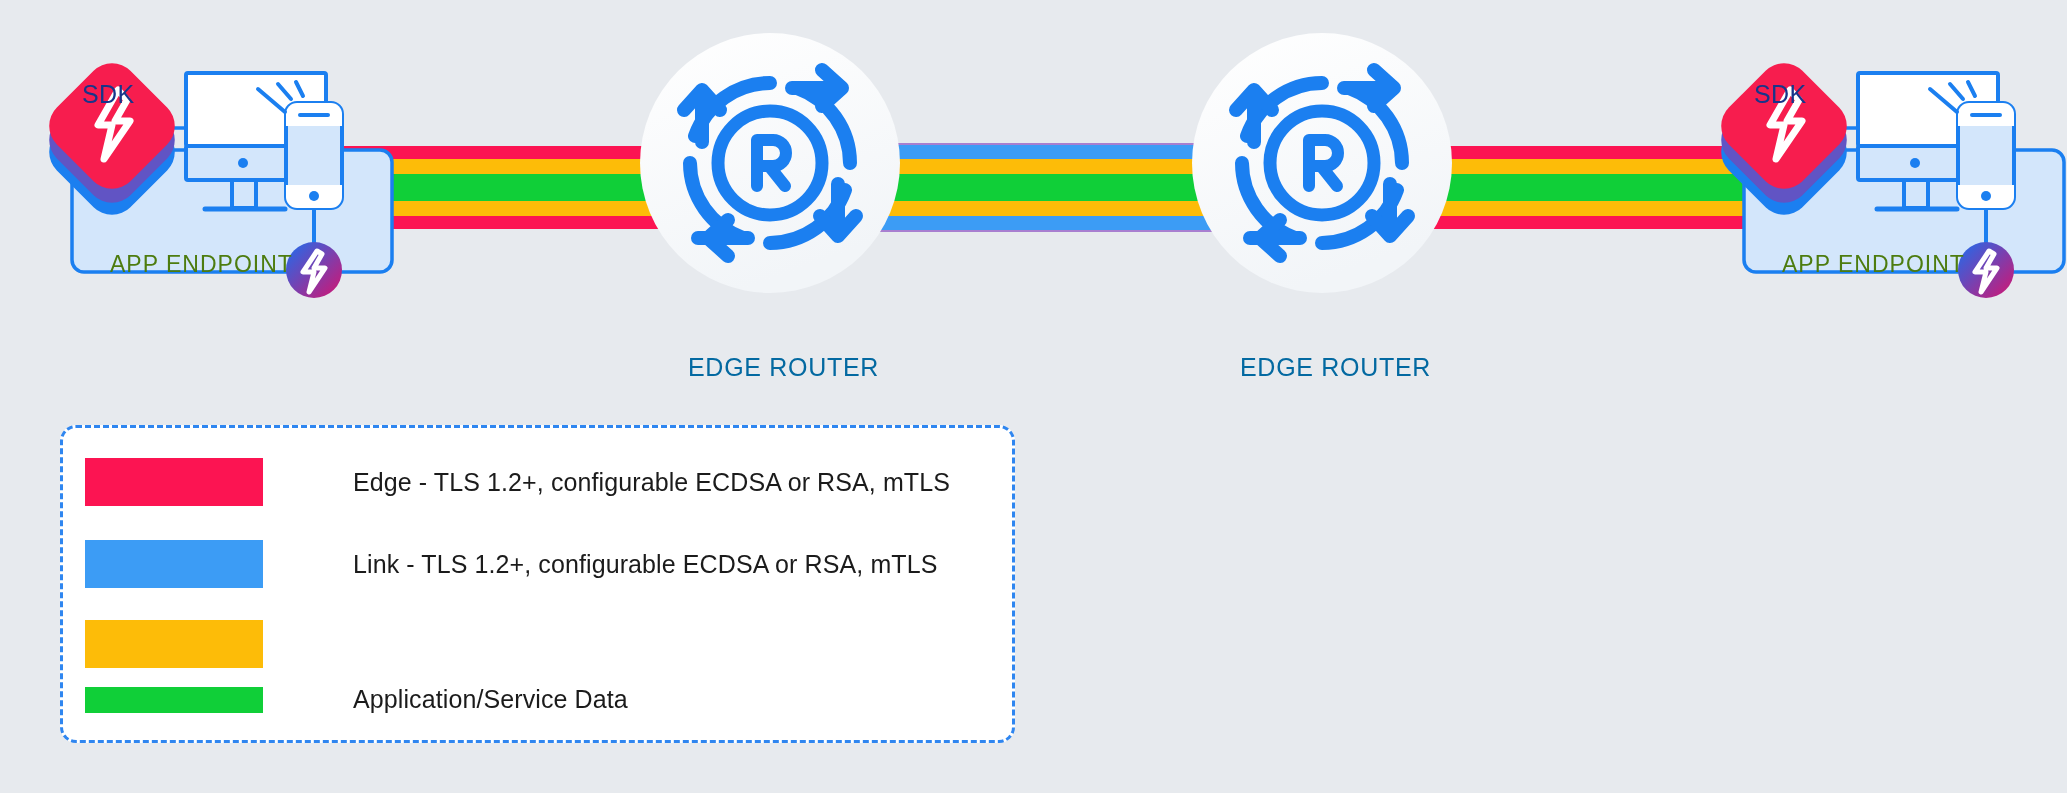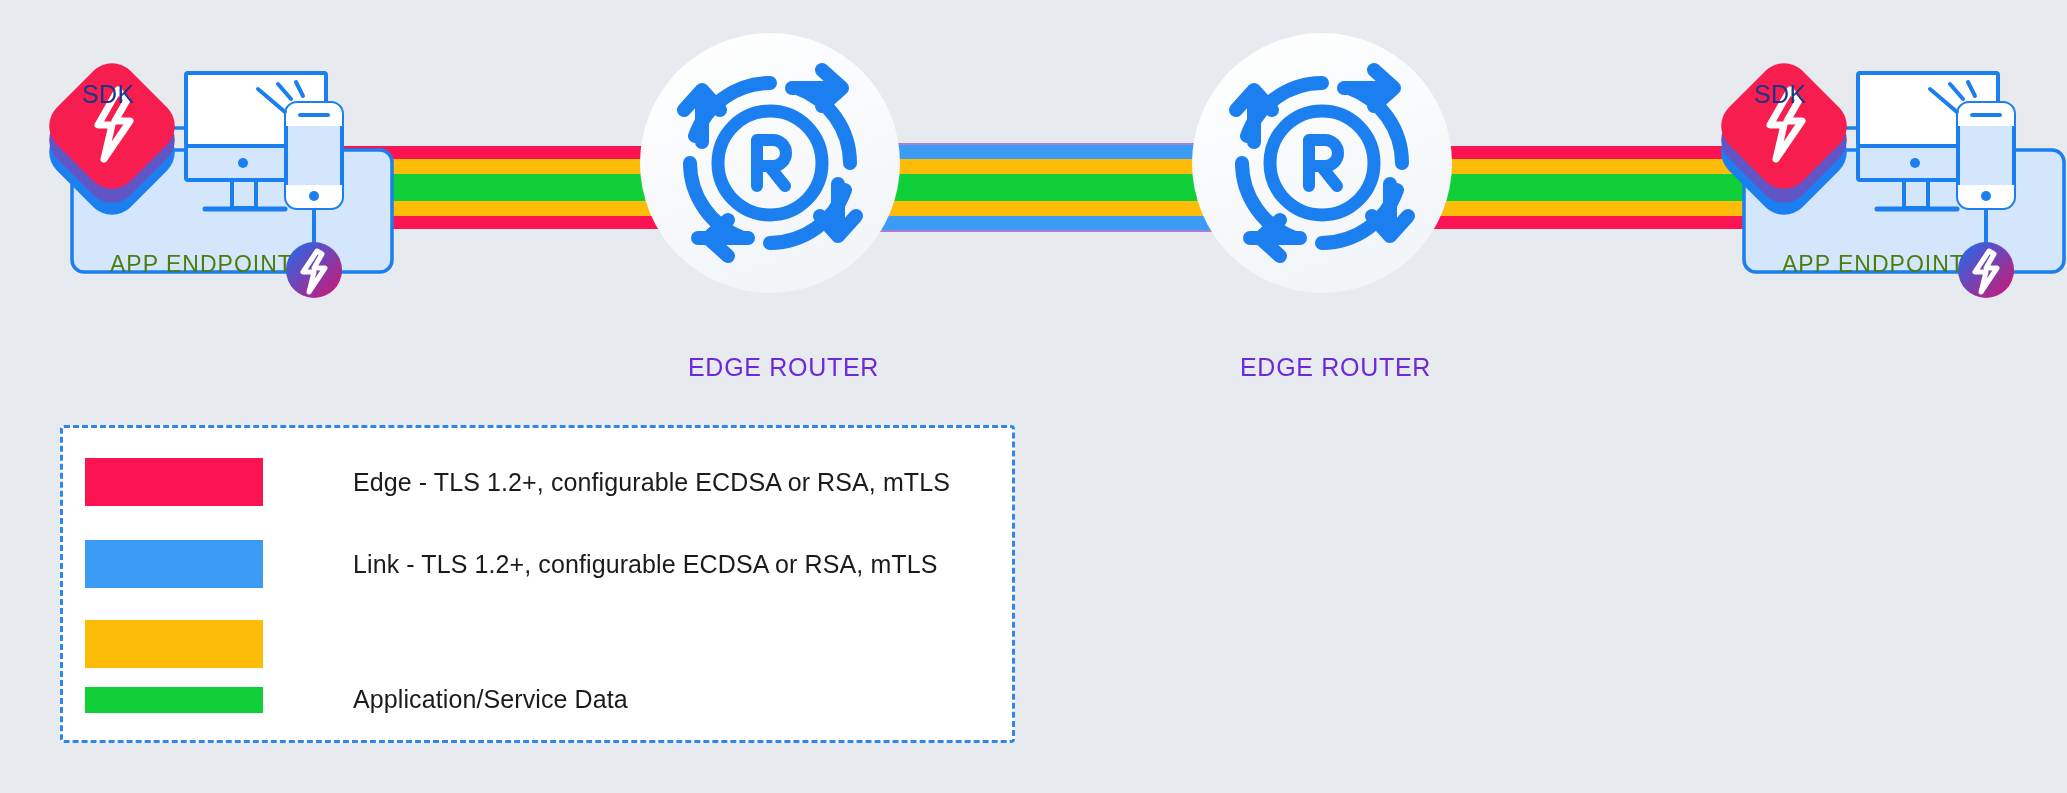--- a/index.html
+++ b/index.html
@@ -39,33 +39,33 @@
     font-size: 25px;
     color: #17358a;
   }
   .lbl-endpoint {
     font-size: 23px;
     color: #4d7c0f;
     letter-spacing: 1.0px;
   }
   .lbl-router {
     font-size: 25px;
-    color: #6d28d9;
+    color: #0369a1;
     letter-spacing: .7px;
   }
   
   #legend {
     position: absolute;
     left: 60px;
     top: 425px;
     width: 955px;
     height: 318px;
     background: #ffffff;
     border: 3px dashed #2f86f0;
-    border-radius: 4px;
+    border-radius: 16px;
     box-sizing: border-box;
   }
   .legend-row {
     position: absolute;
     left: 22px;
     display: flex;
     align-items: center;
   }
   .swatch {
     width: 178px;

